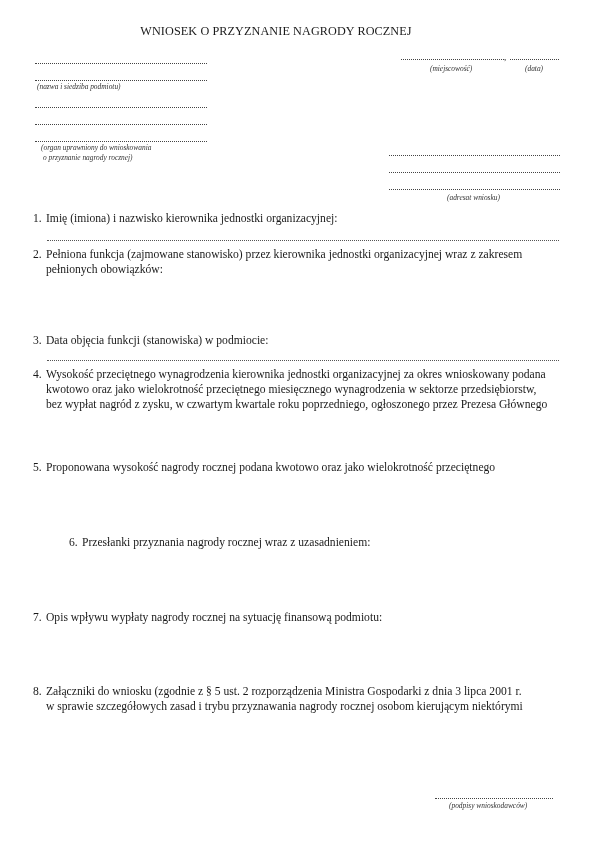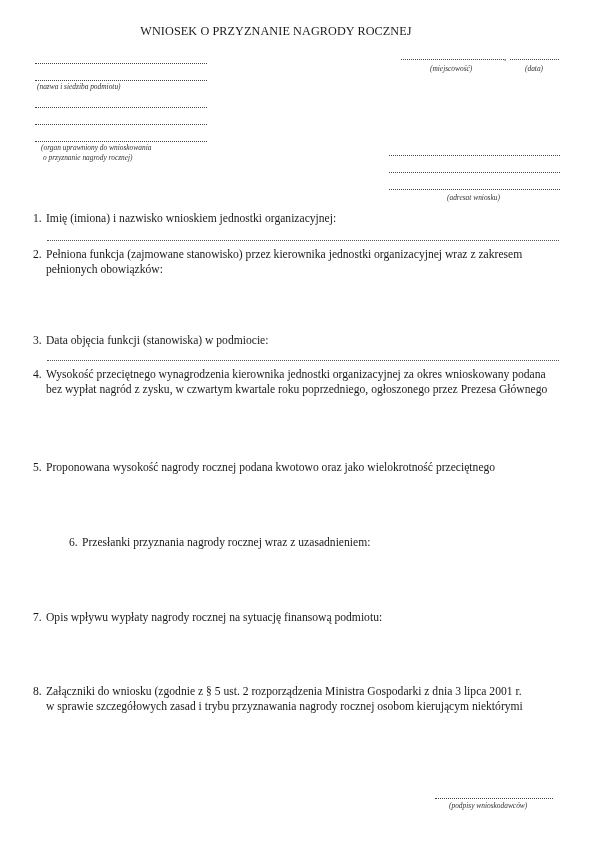--- a/index.html
+++ b/index.html
@@ -34,37 +34,38 @@
 <div class="dots" style="left:510px; top:59px; width:49px;"></div>
 <div class="cap" style="left:430px; top:64px;">(miejscowość)</div>
 <div class="cap" style="left:525px; top:64px;">(data)</div>
 
 <div class="dots" style="left:389px; top:155px; width:171px;"></div>
 <div class="dots" style="left:389px; top:172px; width:171px;"></div>
 <div class="dots" style="left:389px; top:189px; width:171px;"></div>
 <div class="cap" style="left:447px; top:193px;">(adresat wniosku)</div>
 
 <div class="item" style="top:211px;">
-  <span class="num">1.</span><span>Imię (imiona) i nazwisko wnioskiem jednostki organizacyjnej:</span>
+  <span class="num">1.</span><span>Imię (imiona) i nazwisko kierownika jednostki organizacyjnej:</span>
 </div>
 <div class="fill" style="top:240px;"></div>
 
 <div class="item" style="top:247px;">
   <span class="num">2.</span><span>Pełniona funkcja (zajmowane stanowisko) przez kierownika jednostki organizacyjnej wraz z zakresem</span>
   <span class="cont">pełnionych obowiązków:</span>
 </div>
 <div class="abs" style="left:47px; top:282px; width:512px; height:48px;"></div>
 
 <div class="item" style="top:333px;">
   <span class="num">3.</span><span>Data objęcia funkcji (stanowiska) w podmiocie:</span>
 </div>
 <div class="fill" style="top:360px;"></div>
 
 <div class="item" style="top:367px;">
   <span class="num">4.</span><span>Wysokość przeciętnego wynagrodzenia kierownika jednostki organizacyjnej za okres wnioskowany podana</span>
+  <span class="cont">kwotowo oraz jako wielokrotność przeciętnego miesięcznego wynagrodzenia w sektorze przedsiębiorstw,</span>
   <span class="cont">bez wypłat nagród z zysku, w czwartym kwartale roku poprzedniego, ogłoszonego przez Prezesa Głównego</span>
 </div>
 <div class="abs" style="left:47px; top:432px; width:512px; height:26px;"></div>
 
 <div class="item" style="top:460px;">
   <span class="num">5.</span><span>Proponowana wysokość nagrody rocznej podana kwotowo oraz jako wielokrotność przeciętnego</span>
 </div>
 <div class="abs" style="left:47px; top:495px; width:512px; height:36px;"></div>
 
 <div class="item" style="top:535px;margin-left:36px;">

